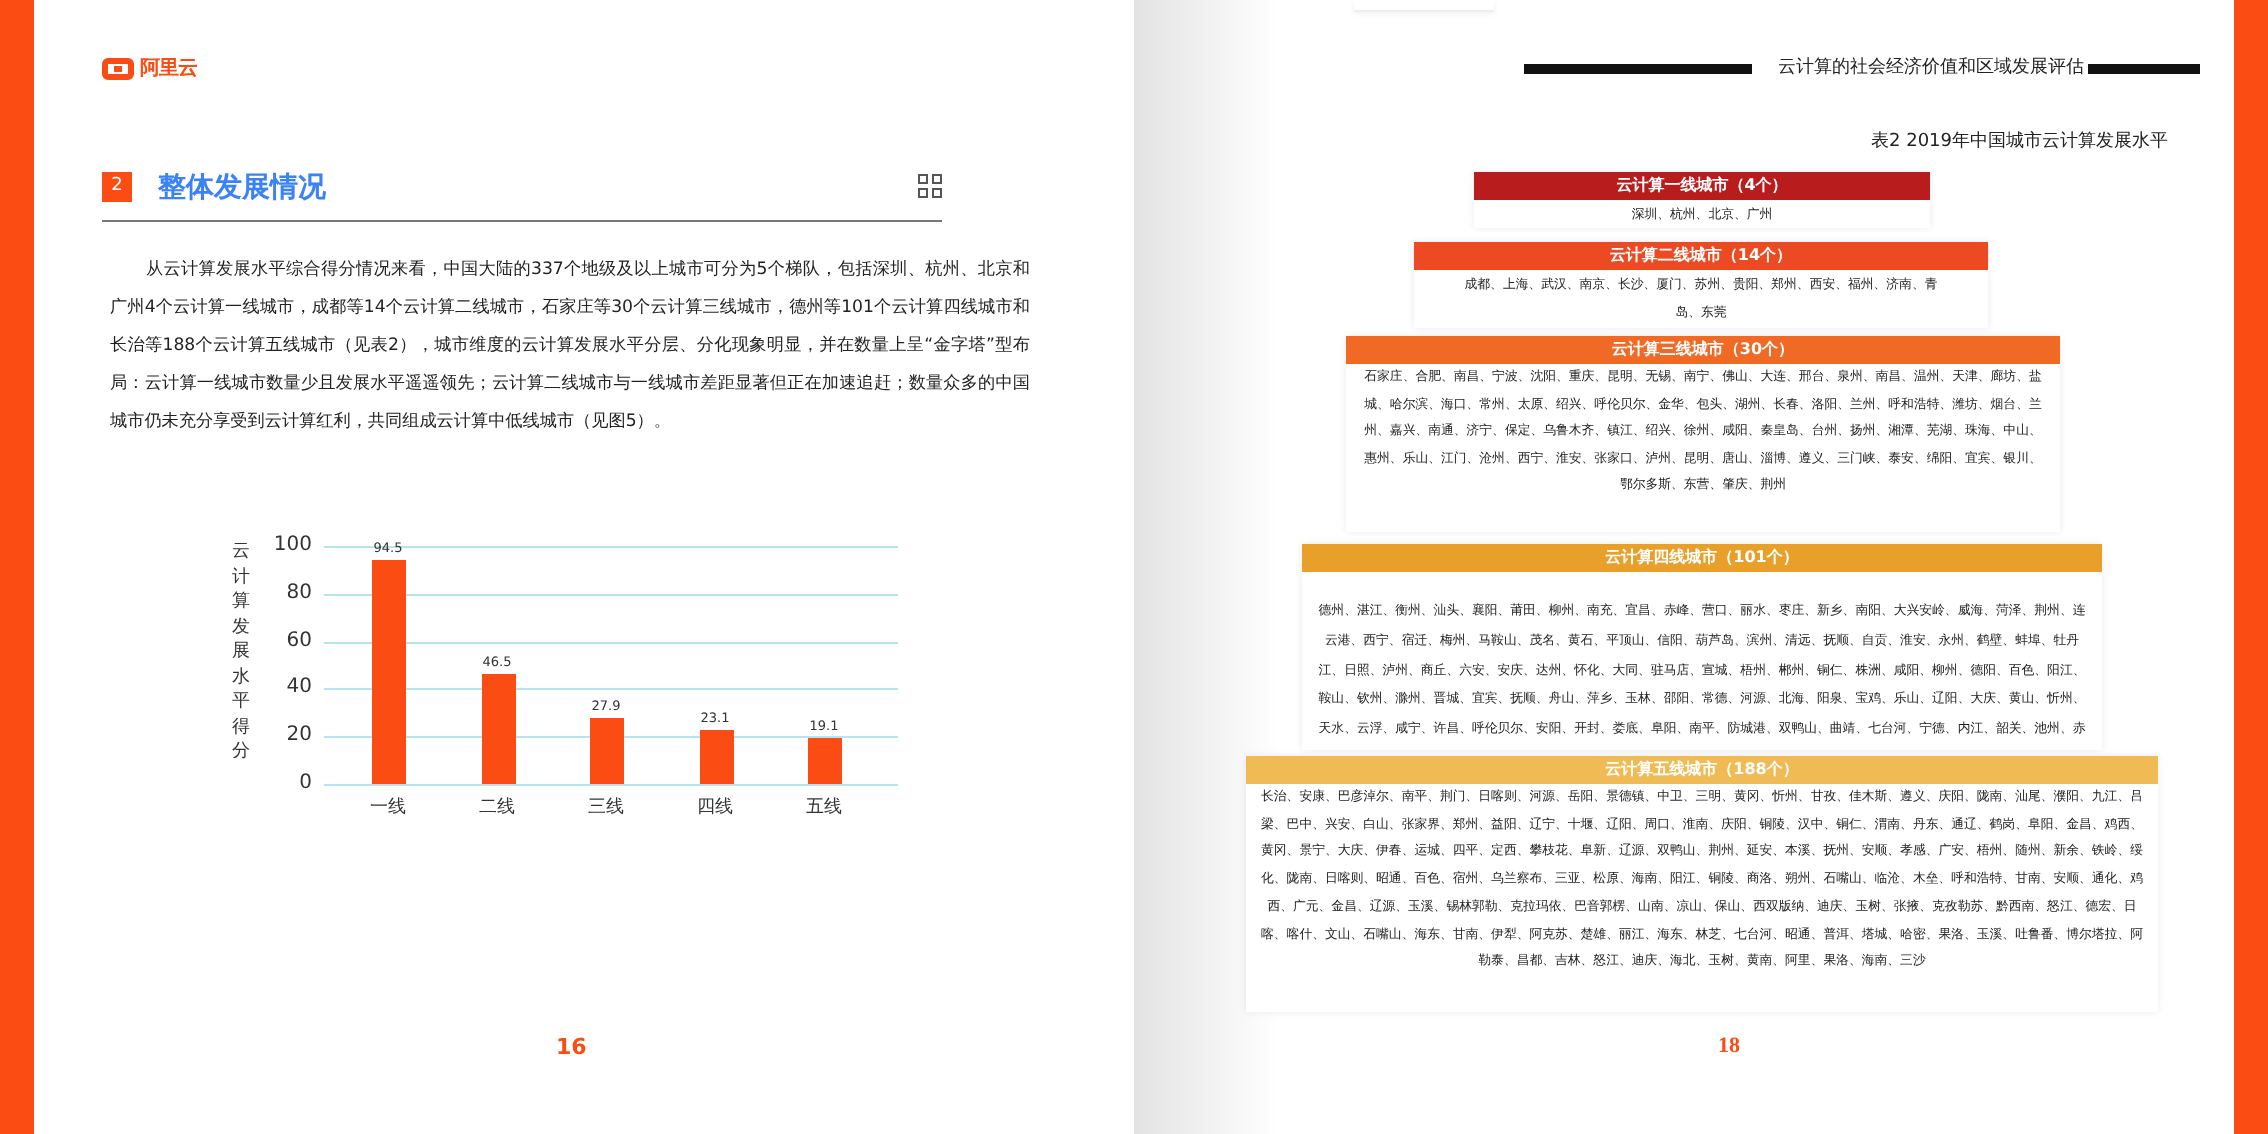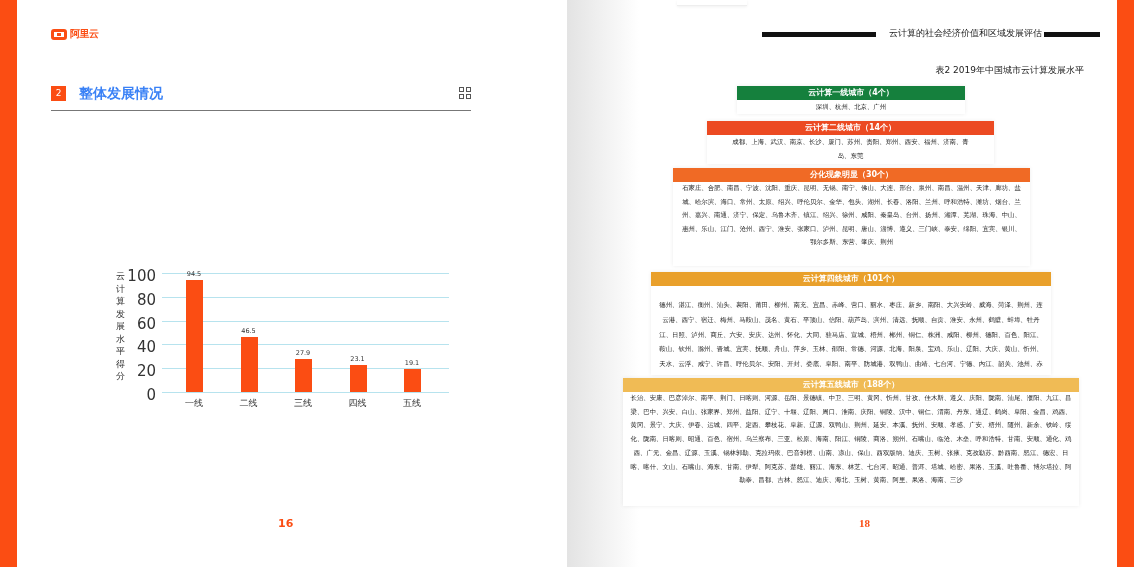--- a/index.html
+++ b/index.html
@@ -27,21 +27,21 @@
   .qr-icon { position: absolute; right: 0; top: 3px; width: 12px; height: 12px; display: grid; grid-template-columns: 5px 5px; gap: 2px; }
   .qr-icon span { border: 1px solid #555; }
 
   .body-text { position: absolute; left: 55px; top: 126px; width: 460px; font-size: 8.6px; line-height: 19px; color: #222; text-indent: 18px; text-align: justify; }
 
   
   .chart { position: absolute; left: 100px; top: 262px; width: 370px; height: 170px; }
   .chart .ylabel { position: absolute; left: 16px; top: 8px; width: 10px; font-size: 9px; line-height: 12.5px; color: #333; word-break: break-all; }
   .plot { position: absolute; left: 62px; top: 11px; width: 287px; height: 119px; }
   .gridline { position: absolute; left: 0; right: 0; height: 1px; background: #b7e3ee; }
-  .ytick { position: absolute; right: 300px; font-size: 15px; color: #333; width: 30px; text-align: right; transform: translateY(-6px); }
+  .ytick { position: absolute; right: 300px; font-size: 10px; color: #333; width: 30px; text-align: right; transform: translateY(-6px); }
   .bar { position: absolute; bottom: 0; width: 17px; background: #fb4d13; }
   .bar-val { position: absolute; width: 40px; text-align: center; font-size: 6.5px; color: #333; transform: translateX(-12px); }
   .xtick { position: absolute; top: 124px; width: 40px; text-align: center; font-size: 9px; color: #333; transform: translateX(-12px); }
   .chart-caption { position: absolute; left: 0; width: 370px; top: 156px; text-align: center; font-size: 8.5px; color: #333; }
 
   .page-num { position: absolute; top: 517px; font-size: 11px; font-weight: bold; color: #fb4d13; }
 
   
   .top-tab { position: absolute; left: 110px; top: 0; width: 70px; height: 6px; background: #fff; border-bottom: 1px solid #eee; box-shadow: 0 1px 3px rgba(0,0,0,.06); }
   .header-line-l { position: absolute; left: 195px; top: 32px; width: 114px; height: 5px; background: #111; }
@@ -69,20 +69,21 @@
     <span class="section-num">2</span>
     <span class="section-title">整体发展情况</span>
     <span class="qr-icon">
         <span></span>
         <span></span>
         <span></span>
         <span></span>
       </span>
   </div>
 
+  <p class="body-text">从云计算发展水平综合得分情况来看，中国大陆的337个地级及以上城市可分为5个梯队，包括深圳、杭州、北京和广州4个云计算一线城市，成都等14个云计算二线城市，石家庄等30个云计算三线城市，德州等101个云计算四线城市和长治等188个云计算五线城市（见表2），城市维度的云计算发展水平分层、分化现象明显，并在数量上呈“金字塔”型布局：云计算一线城市数量少且发展水平遥遥领先；云计算二线城市与一线城市差距显著但正在加速追赶；数量众多的中国城市仍未充分享受到云计算红利，共同组成云计算中低线城市（见图5）。</p>
 
   <div class="chart">
     <div class="ylabel">云计算发展水平得分</div>
     <div class="plot" id="plot">
         <div class="gridline" style="top: 0px; background: rgb(183, 227, 238);"></div>
         <div class="ytick" style="top: 0px; right: 293px;">100</div>
         <div class="gridline" style="top: 23.8px; background: rgb(183, 227, 238);"></div>
         <div class="ytick" style="top: 23.8px; right: 293px;">80</div>
         <div class="gridline" style="top: 47.6px; background: rgb(183, 227, 238);"></div>
         <div class="ytick" style="top: 47.6px; right: 293px;">60</div>
@@ -118,31 +119,31 @@
   <div class="top-tab"></div>
   <div class="right-strip"></div>
 
   <div class="header-line-l"></div>
   <div class="header-title">云计算的社会经济价值和区域发展评估</div>
   <div class="header-line-r"></div>
 
   <div class="table-title">表2  2019年中国城市云计算发展水平</div>
 
   <div class="tier" style="left:170px; top:86px; width:228px;">
-    <div class="tier-head" style="background: #15803d;">云计算一线城市（4个）</div>
+    <div class="tier-head" style="background: #b91c1c;">云计算一线城市（4个）</div>
     <div class="tier-cities">深圳、杭州、北京、广州</div>
   </div>
 
   <div class="tier" style="left:140px; top:121px; width:287px;">
     <div class="tier-head" style="background: rgb(236, 74, 34);">云计算二线城市（14个）</div>
     <div class="tier-cities" style="padding:0 20px;">成都、上海、武汉、南京、长沙、厦门、苏州、贵阳、郑州、西安、福州、济南、青岛、东莞</div>
   </div>
 
   <div class="tier" style="left:106px; top:168px; width:357px; height:98px; overflow:hidden;">
-    <div class="tier-head" style="background: rgb(240, 106, 37);">分化现象明显（30个）</div>
+    <div class="tier-head" style="background: rgb(240, 106, 37);">云计算三线城市（30个）</div>
     <div class="tier-cities" style="line-height:13.5px;">石家庄、合肥、南昌、宁波、沈阳、重庆、昆明、无锡、南宁、佛山、大连、邢台、泉州、南昌、温州、天津、廊坊、盐城、哈尔滨、海口、常州、太原、绍兴、呼伦贝尔、金华、包头、湖州、长春、洛阳、兰州、呼和浩特、潍坊、烟台、兰州、嘉兴、南通、济宁、保定、乌鲁木齐、镇江、绍兴、徐州、咸阳、秦皇岛、台州、扬州、湘潭、芜湖、珠海、中山、惠州、乐山、江门、沧州、西宁、淮安、张家口、泸州、昆明、唐山、淄博、遵义、三门峡、泰安、绵阳、宜宾、银川、鄂尔多斯、东营、肇庆、荆州</div>
   </div>
 
   <div class="tier" style="left:84px; top:272px; width:400px; height:103px; overflow:hidden;">
     <div class="tier-head" style="background: rgb(233, 160, 43);">云计算四线城市（101个）</div>
     <div class="tier-cities" style="line-height:14.8px;margin-top:12px;">德州、湛江、衡州、汕头、襄阳、莆田、柳州、南充、宜昌、赤峰、营口、丽水、枣庄、新乡、南阳、大兴安岭、威海、菏泽、荆州、连云港、西宁、宿迁、梅州、马鞍山、茂名、黄石、平顶山、信阳、葫芦岛、滨州、清远、抚顺、自贡、淮安、永州、鹤壁、蚌埠、牡丹江、日照、泸州、商丘、六安、安庆、达州、怀化、大同、驻马店、宣城、梧州、郴州、铜仁、株洲、咸阳、柳州、德阳、百色、阳江、鞍山、钦州、滁州、晋城、宜宾、抚顺、舟山、萍乡、玉林、邵阳、常德、河源、北海、阳泉、宝鸡、乐山、辽阳、大庆、黄山、忻州、天水、云浮、咸宁、许昌、呼伦贝尔、安阳、开封、娄底、阜阳、南平、防城港、双鸭山、曲靖、七台河、宁德、内江、韶关、池州、赤峰、齐齐哈尔、开封、鞍山、百色、黔东南、六盘水、黄石</div>
   </div>
 
   <div class="tier" style="left:56px; top:378px; width:456px; height:128px; overflow:hidden;">
     <div class="tier-head" style="background: rgb(240, 187, 85);">云计算五线城市（188个）</div>

